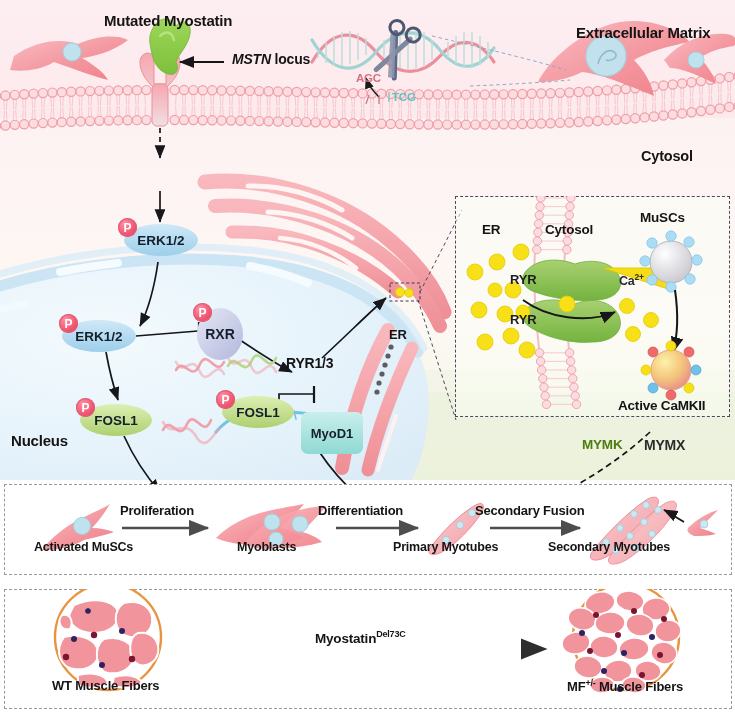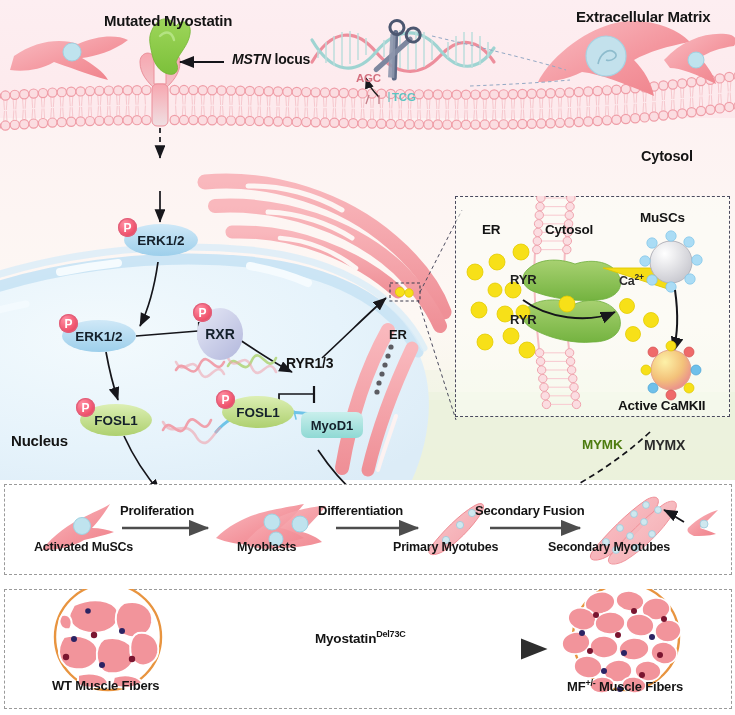--- a/index.html
+++ b/index.html
@@ -770,21 +770,21 @@
         <line x1="286" y1="410" x2="288" y2="418"></line>
           <line x1="294" y1="411" x2="296" y2="419"></line>
       </g>
     </g>
   </svg>
 
   <div class="lbl" style="left:104px;top:12px;font-size:15px;">Mutated Myostatin</div>
   <div class="lbl" style="left:232px;top:51px;font-size:14px;">
     <i>MSTN</i><span> locus</span>
   </div>
-  <div class="lbl" style="left:576px;top:8px;font-size:15px;">Extracellular Matrix</div>
+  <div class="lbl" style="left:576px;top:24px;font-size:15px;">Extracellular Matrix</div>
   <div class="lbl" style="left:641px;top:148px;font-size:14.5px;">Cytosol</div>
   <div class="lbl" style="left:356px;top:72px;font-size:11.5px;color:#d4707f;">AGC</div>
   <div class="lbl" style="left:392px;top:91px;font-size:11.5px;color:#5bc4c2;">TCG</div>
 
 
   <div class="nd" style="left:124px;top:224px;width:74px;height:32px;border-radius:50%;
               background:linear-gradient(180deg,#cfe8f7,#9dcfeb);font-size:13.5px;">
     <span>ERK1/2</span>
   </div>
   <div class="pbadge" style="left:118px;top:218px;">
@@ -818,21 +818,21 @@
     </div>
 
   <div class="nd" style="left:222px;top:396px;width:72px;height:32px;border-radius:50%;
               background:linear-gradient(180deg,#dcefb4,#aed06f);font-size:13.5px;">
     <span>FOSL1</span>
   </div>
   <div class="pbadge" style="left:216px;top:390px;">
       <span>P</span>
     </div>
 
-  <div class="nd" style="left:301px;top:412px;width:62px;height:26px;border-radius:7px;
+  <div class="nd" style="left:301px;top:412px;width:62px;height:42px;border-radius:7px;
               background:linear-gradient(180deg,#c9efec,#8fd9d4);font-size:13px;">
     <span>MyoD1</span>
   </div>
 
   <div class="lbl" style="left:11px;top:432px;font-size:15px;">Nucleus</div>
   <div class="lbl" style="left:389px;top:327px;font-size:13px;">ER</div>
   <div class="lbl" style="left:582px;top:437px;font-size:13.5px;color:#4d7c0f;">MYMK</div>
   <div class="lbl" style="left:644px;top:437px;font-size:14px;color:#2b2b2b;">MYMX</div>
 
   <div class="dashbox" style="left:455px;top:196px;width:273px;height:219px;background:rgba(252,253,246,0.55);"></div>

